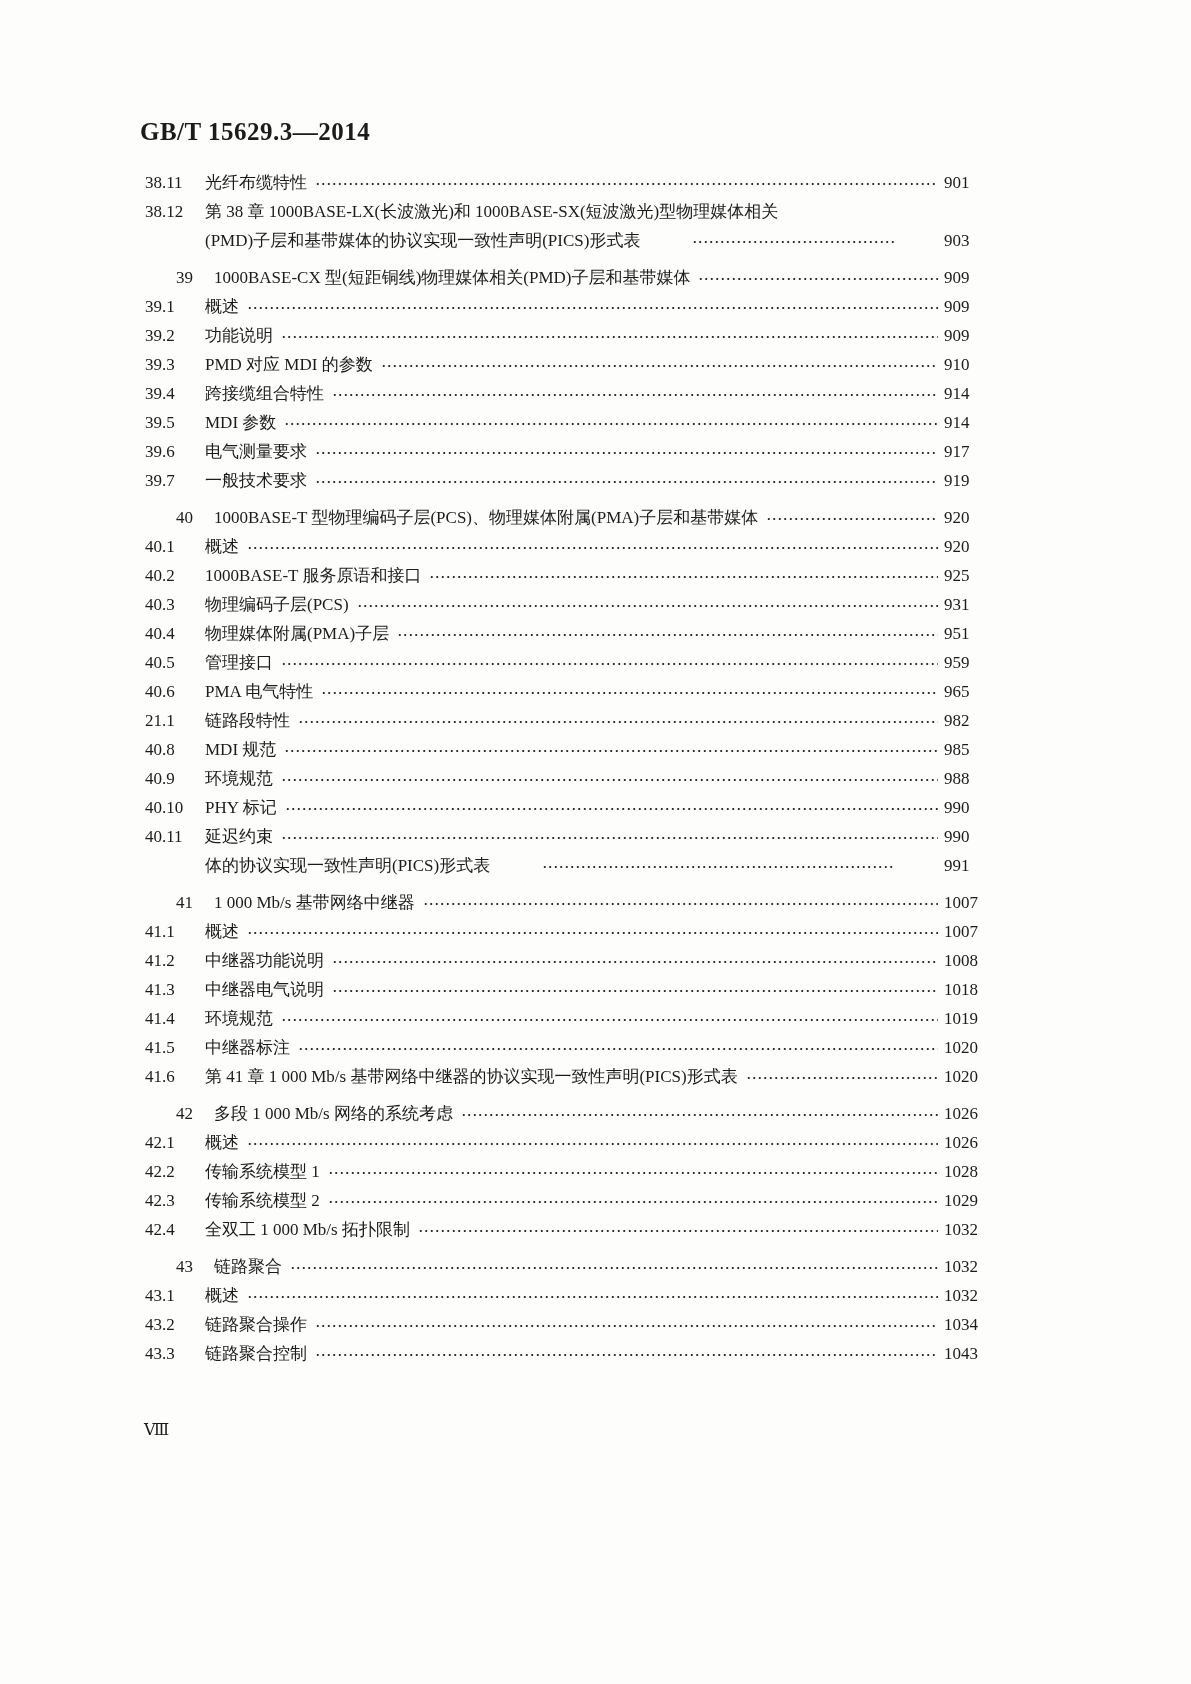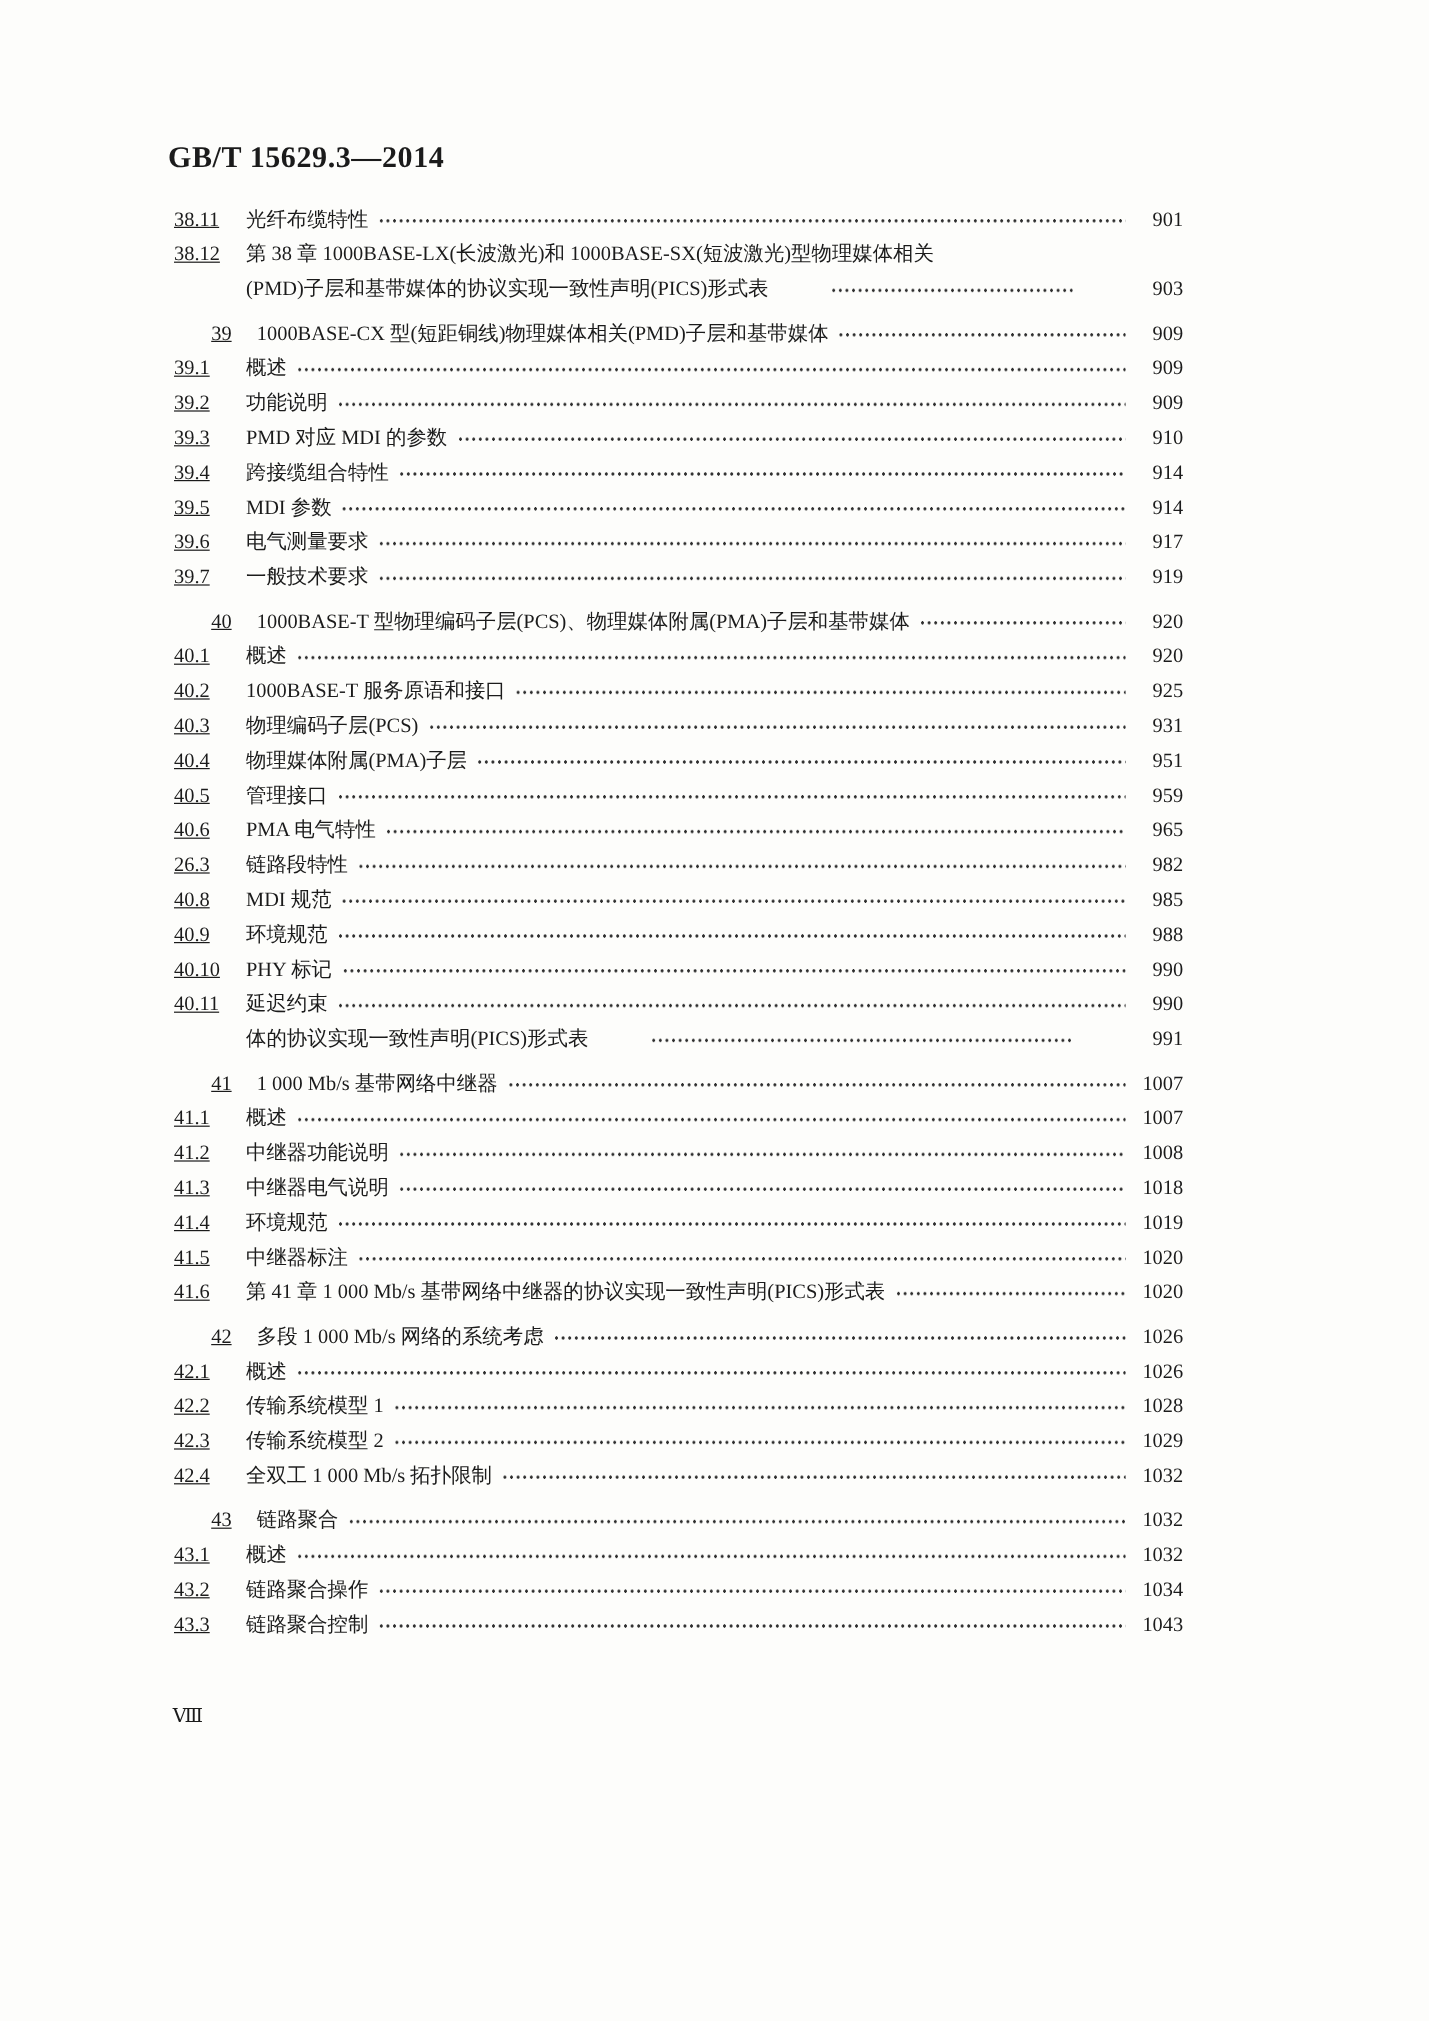--- a/index.html
+++ b/index.html
@@ -29,21 +29,20 @@
     width: 858px;
     font-size: 17px;
   }
   .toc-entry { line-height: 29px; }
   .toc-entry.chapter { margin-top: 8px; }
   .toc-entry.sub { padding-left: 17px; }
   .line { display: flex; align-items: baseline; }
   .num {
     flex: none;
     white-space: nowrap;
-    text-decoration: underline;
   }
   .sub .num { width: 60px; }
   .chapter .num { width: 38px; margin-left: 48px; }
   .title {
     flex: none;
     white-space: nowrap;
   }
   .cont { padding-left: 60px; gap: 44px; }
   .leader {
     flex: 1 1 auto;
@@ -51,21 +50,21 @@
     margin: 0 6px 0 8px;
     background-image: radial-gradient(circle, #2e2e2e 1.1px, rgba(0,0,0,0) 1.35px);
     background-size: 5.5px 5.5px;
     background-repeat: repeat-x;
     background-position: 0 55%;
     min-width: 10px;
   }
   .pagenum {
     flex: none;
     min-width: 42px;
-    text-align: right;
+    text-align: left;
     white-space: nowrap;
   }
   .doc-footer {
     position: absolute;
     left: 144px;
     top: 1420px;
     font-size: 16px;
   }
 </style>
 </head>
@@ -209,21 +208,21 @@
       <div class="toc-entry sub">
         <div class="line">
           <span class="num">40.6</span>
           <span class="title">PMA 电气特性</span>
           <span class="leader"></span>
           <span class="pagenum">965</span>
         </div>
       </div>
       <div class="toc-entry sub">
         <div class="line">
-          <span class="num">26.3</span>
+          <span class="num">21.1</span>
           <span class="title">链路段特性</span>
           <span class="leader"></span>
           <span class="pagenum">982</span>
         </div>
       </div>
       <div class="toc-entry sub">
         <div class="line">
           <span class="num">40.8</span>
           <span class="title">MDI 规范</span>
           <span class="leader"></span>

